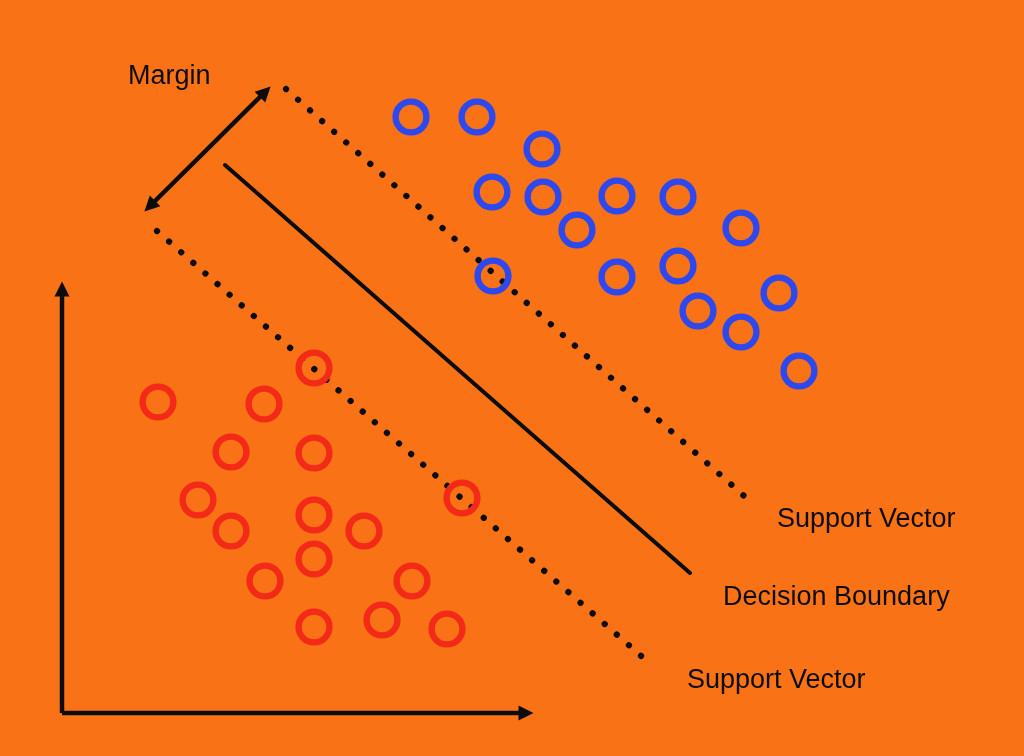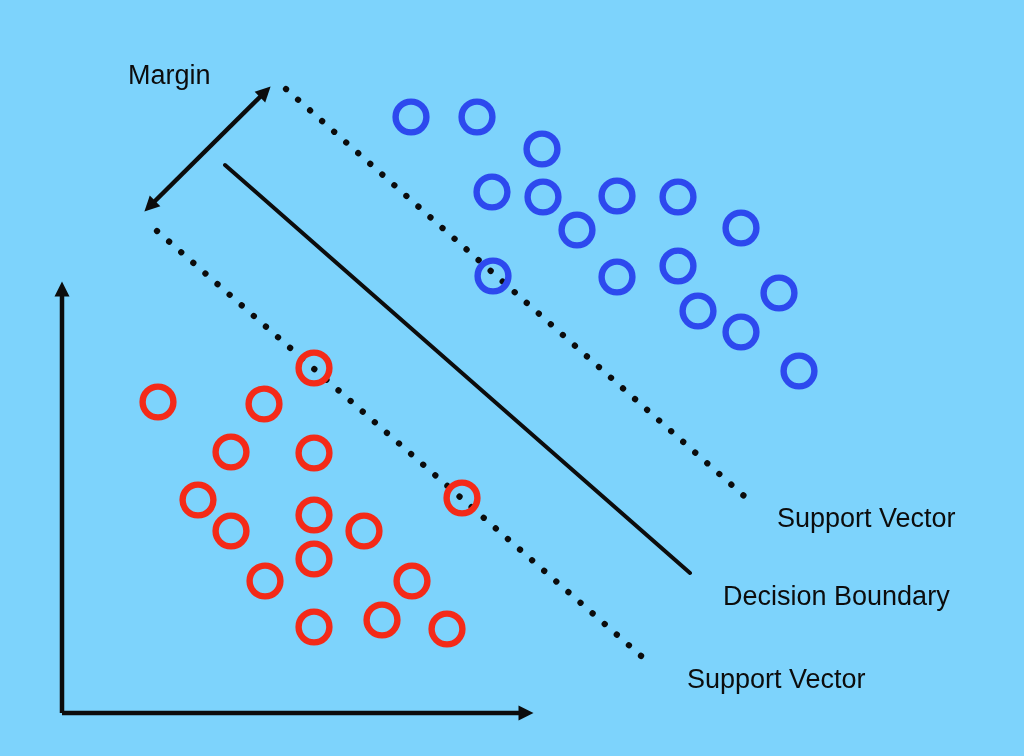--- a/index.html
+++ b/index.html
@@ -5,21 +5,21 @@
   html, body {
     margin: 0;
     padding: 0;
     background: #ffffff;
     font-family: "Liberation Sans", sans-serif;
   }
   .stage {
     position: relative;
     width: 1024px;
     height: 756px;
-    background: #7dd3fc;
+    background: #f97316;
     overflow: hidden;
   }
   svg { display: block; }
   .diagram-label {
     font-family: "Liberation Sans", sans-serif;
     font-size: 27px;
     fill: #0c0c0c;
   }
   .solid-line {
     stroke: #0c0c0c;

